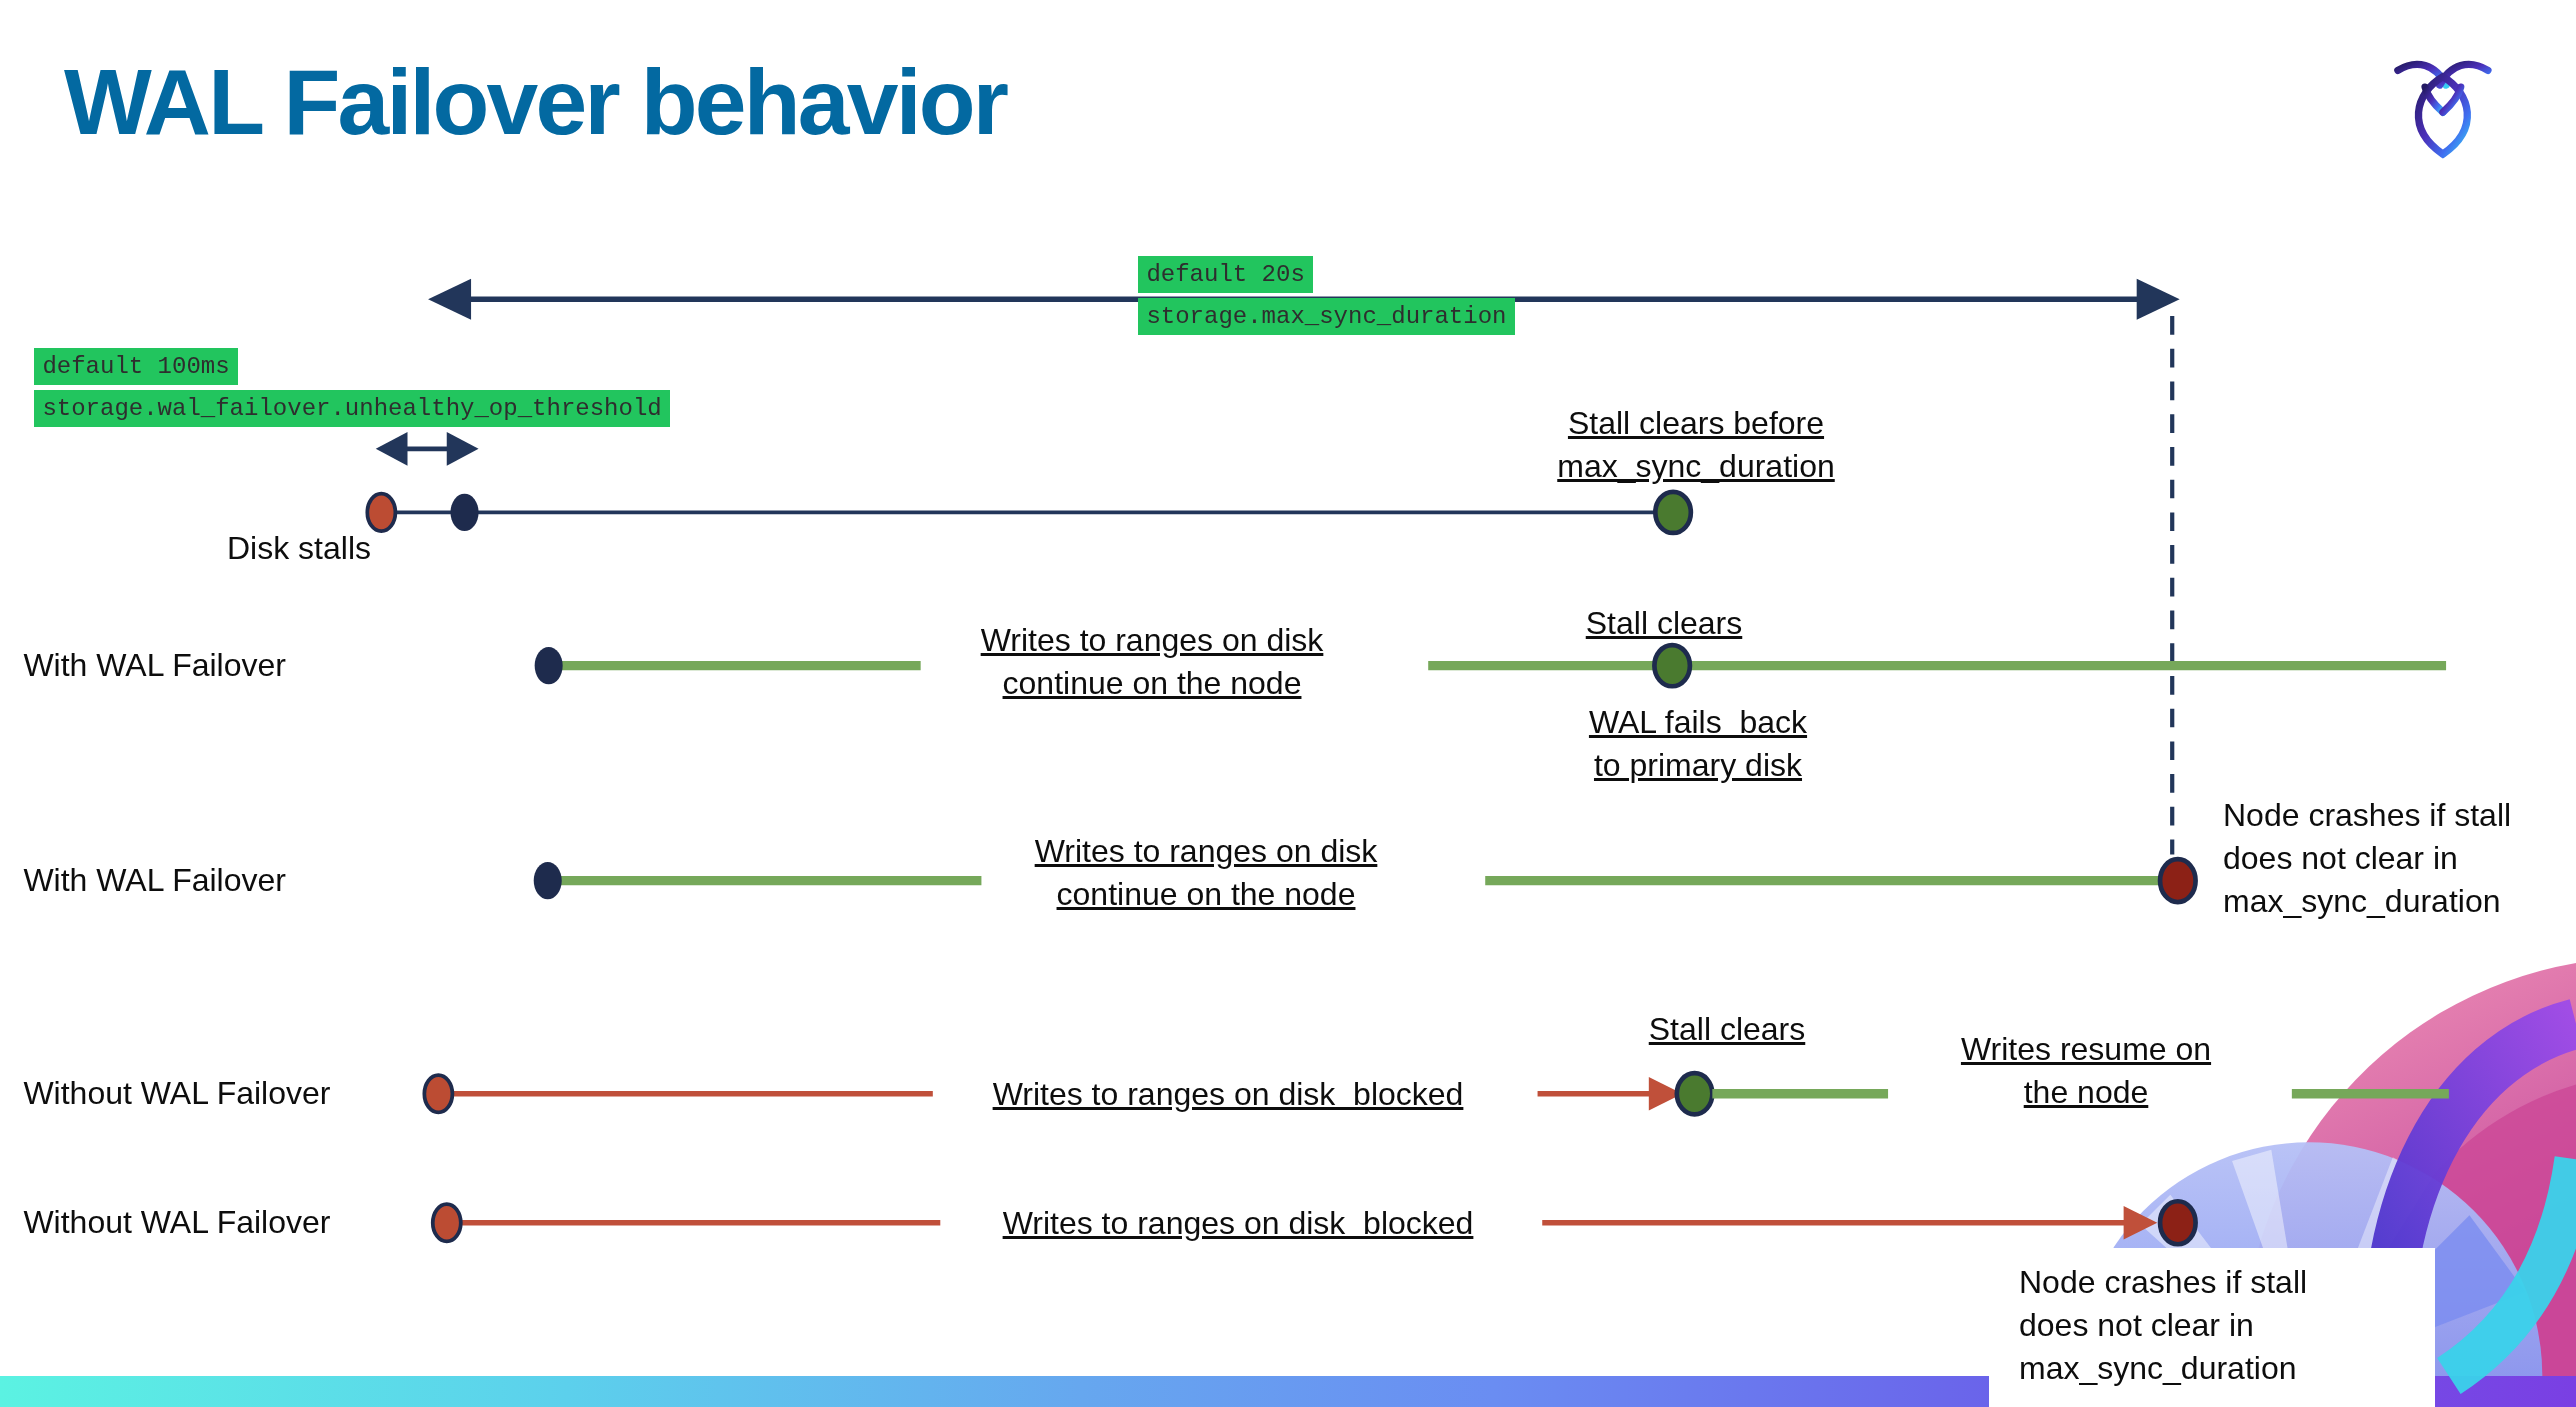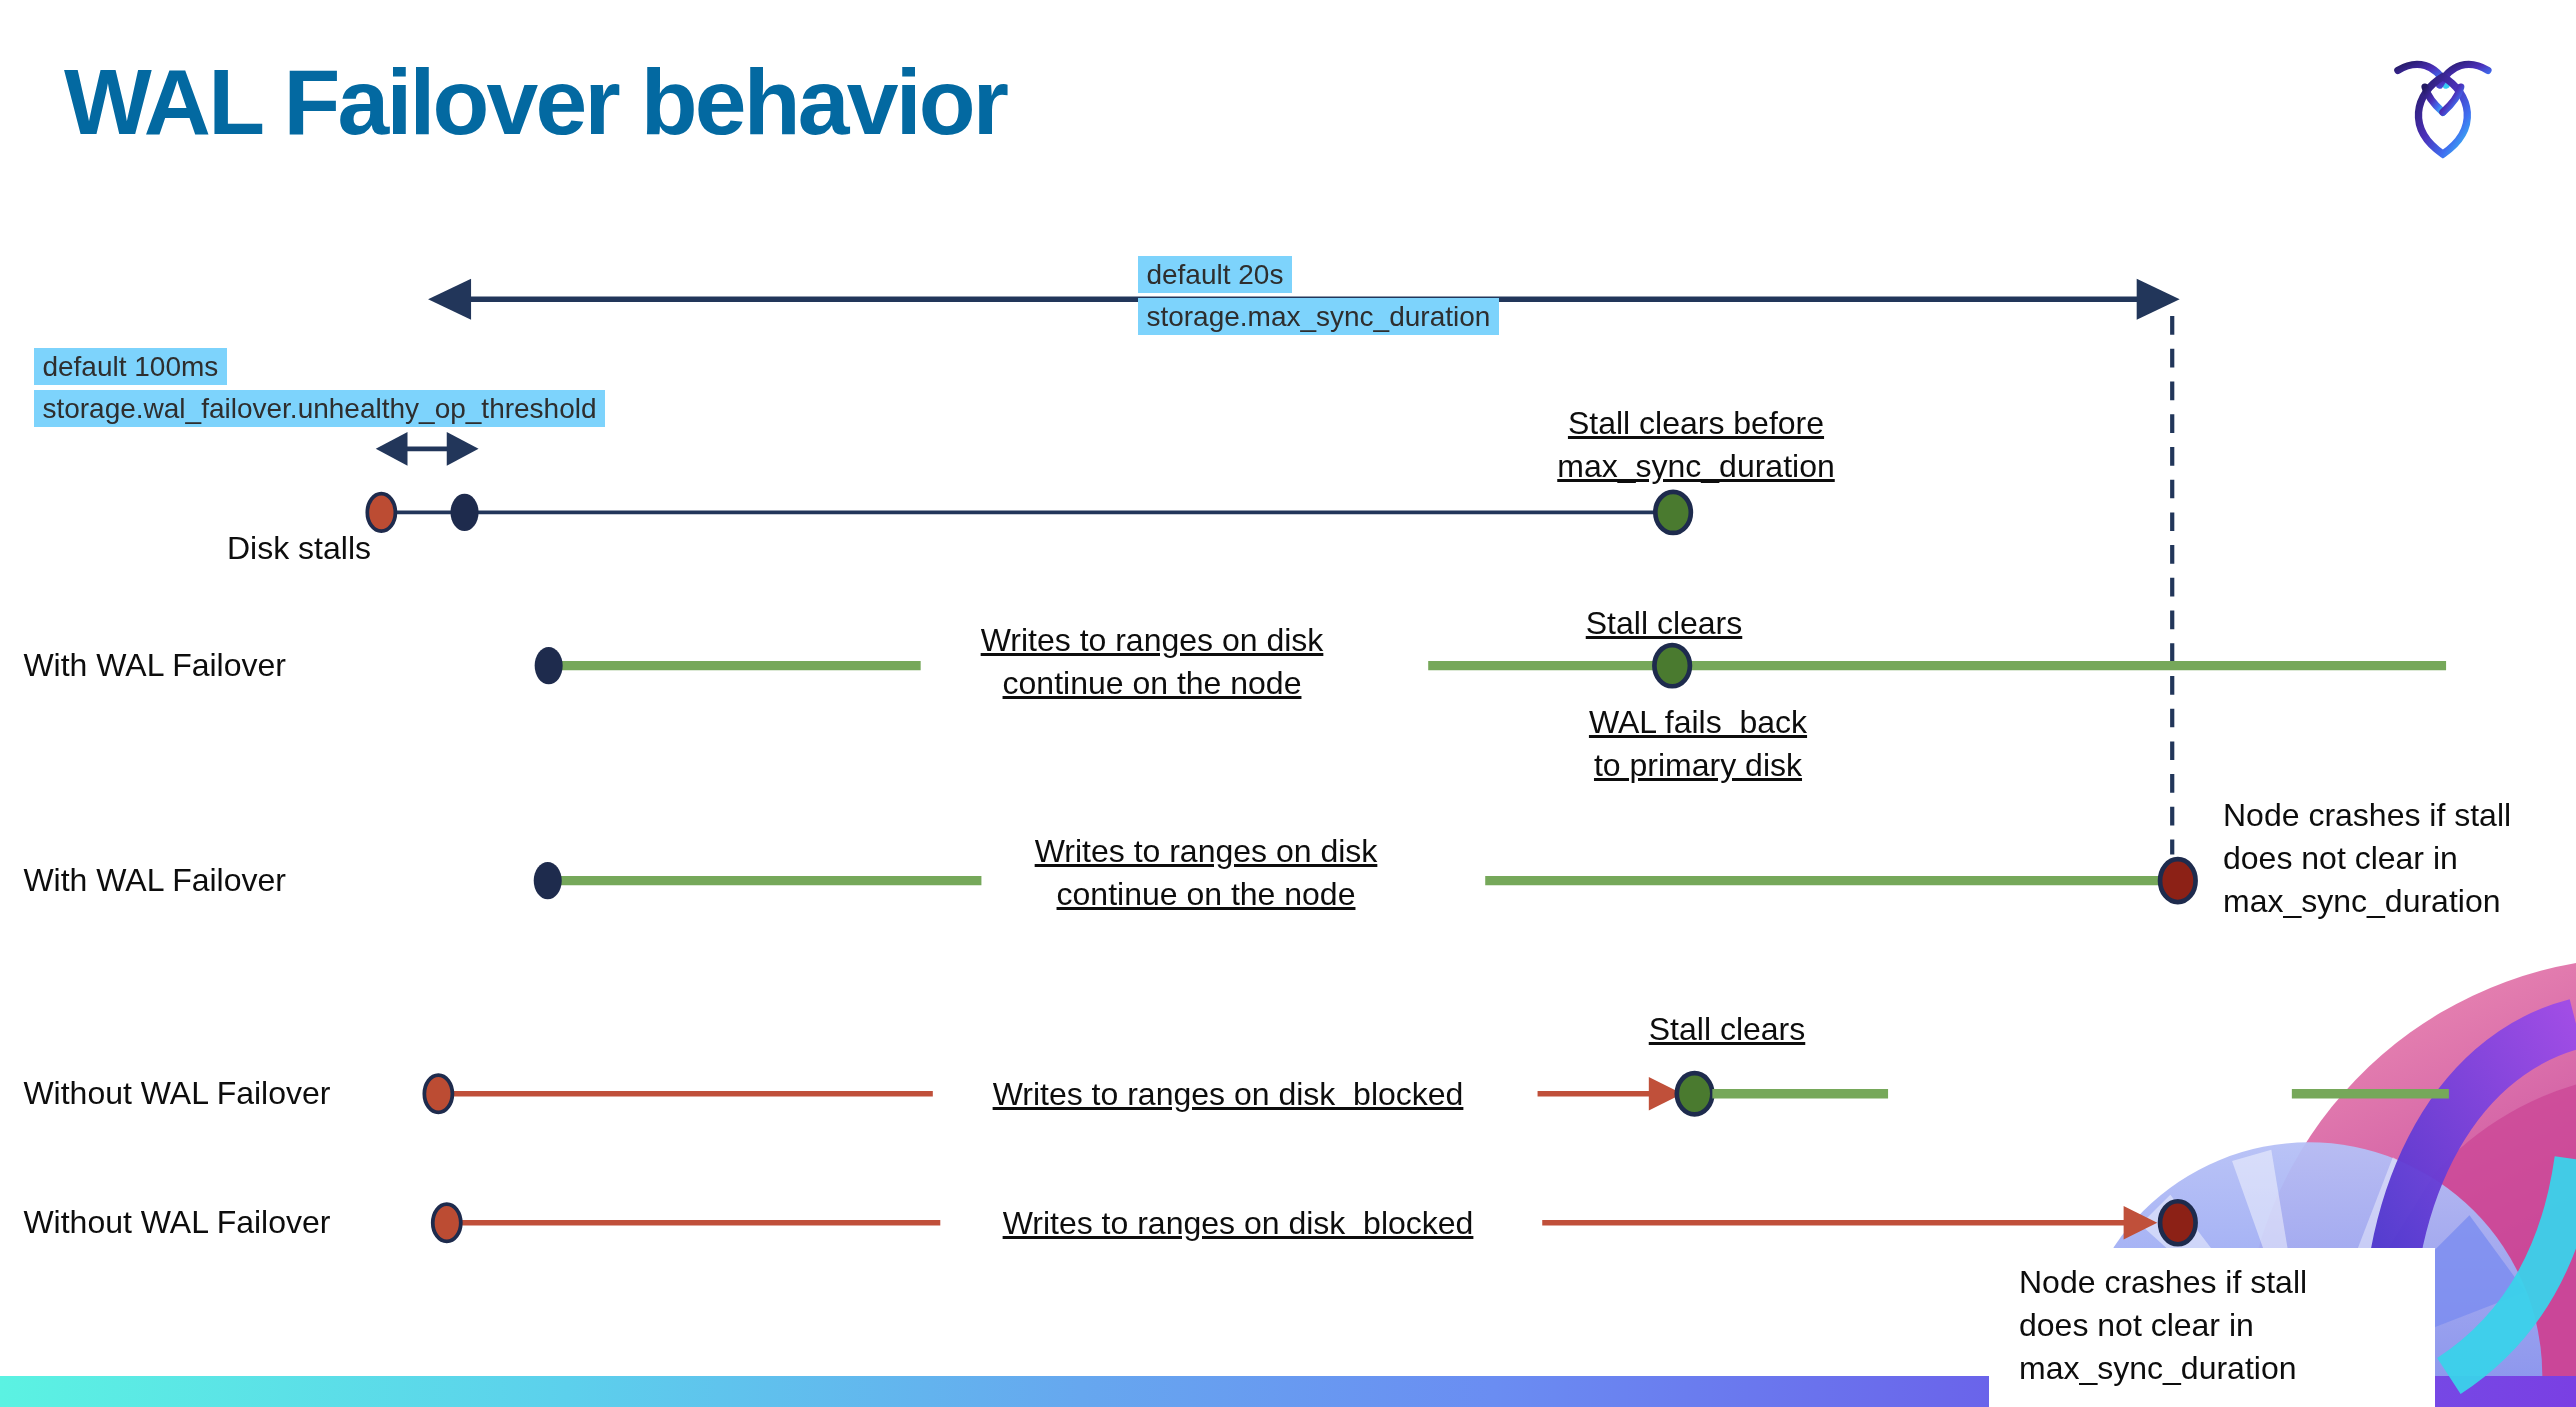--- a/index.html
+++ b/index.html
@@ -6,22 +6,22 @@
   #canvas{
     position:relative;width:2576px;height:1408px;background:#ffffff;
     overflow:hidden;font-family:"Liberation Sans",sans-serif;color:#0d0d0d;
   }
   .abs{position:absolute;}
   .title{
     font-family:"Liberation Sans",sans-serif;font-weight:800;
     font-size:93px;letter-spacing:-2.8px;color:#0369a1;white-space:nowrap;
   }
   .mono{
-    font-family:Liberation Sans, sans-serif;
-    font-size:28px;line-height:35px;color:#2e2e2e;background:#7dd3fc;
+    font-family:Liberation Mono, monospace;
+    font-size:24px;line-height:35px;color:#2e2e2e;background:#22c55e;
     display:inline-block;padding:0.9px 8.4px;white-space:pre;
   }
   .mono-col{display:flex;flex-direction:column;align-items:flex-start;gap:5.6px;}
   .note{
     font-size:32px;line-height:43px;white-space:pre-wrap;color:#0d0d0d;
   }
   .center{text-align:center;transform:translateX(-50%);text-decoration:underline;}
   .rowlabel{font-size:32px;line-height:41px;white-space:nowrap;color:#0d0d0d;}
   #diagram-svg{position:absolute;left:0;top:0;z-index:1;}
   .textlayer{z-index:3;}
@@ -175,17 +175,19 @@
 to primary disk</div>
 
   <div class="abs textlayer note center" style="left:1206px;top:830px;">Writes to ranges on disk
 continue on the node</div>
   <div class="abs textlayer note" style="left:2223px;top:794px;">Node crashes if stall
 does not clear in
 max_sync_duration</div>
 
   <div class="abs textlayer note center" style="left:1228px;top:1073px;">Writes to ranges on disk  blocked</div>
   <div class="abs textlayer note center" style="left:1727px;top:1008px;">Stall clears</div>
+  <div class="abs textlayer note center" style="left:2086px;top:1028px;">Writes resume on
+the node</div>
 
   <div class="abs textlayer note center" style="left:1238px;top:1202px;">Writes to ranges on disk  blocked</div>
 
 </div>
 
 
 </body></html>

